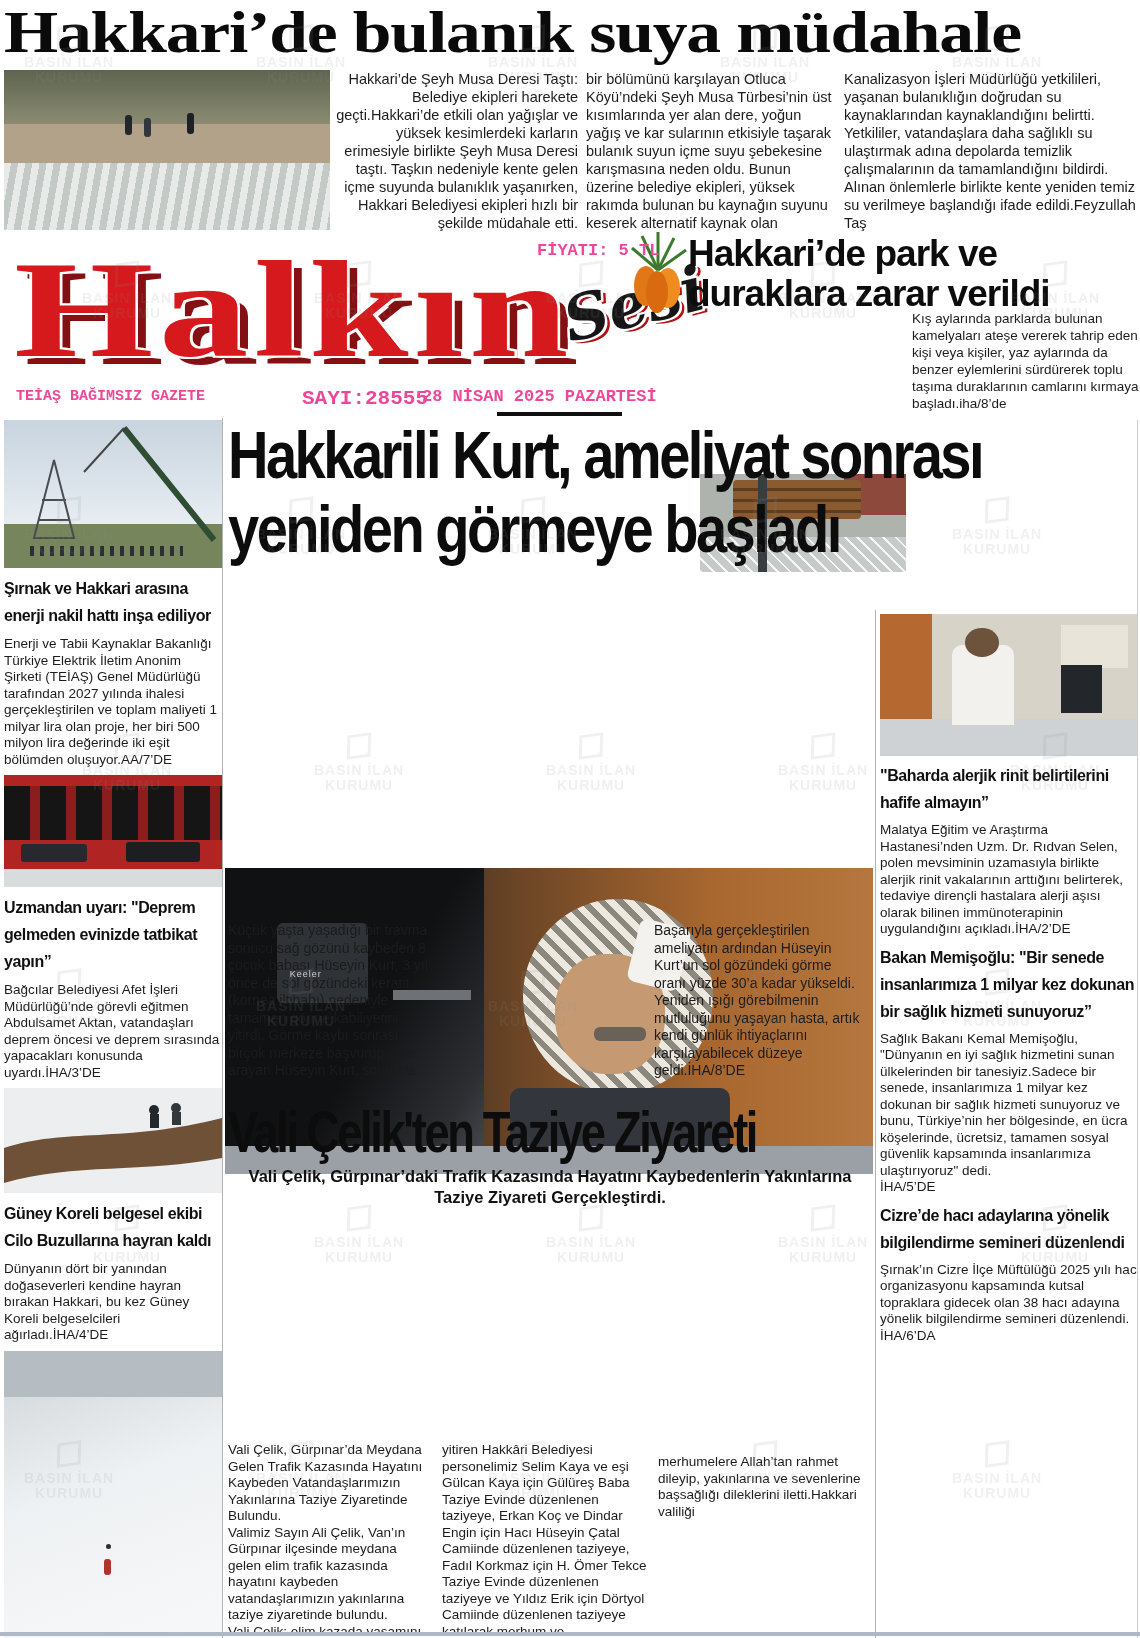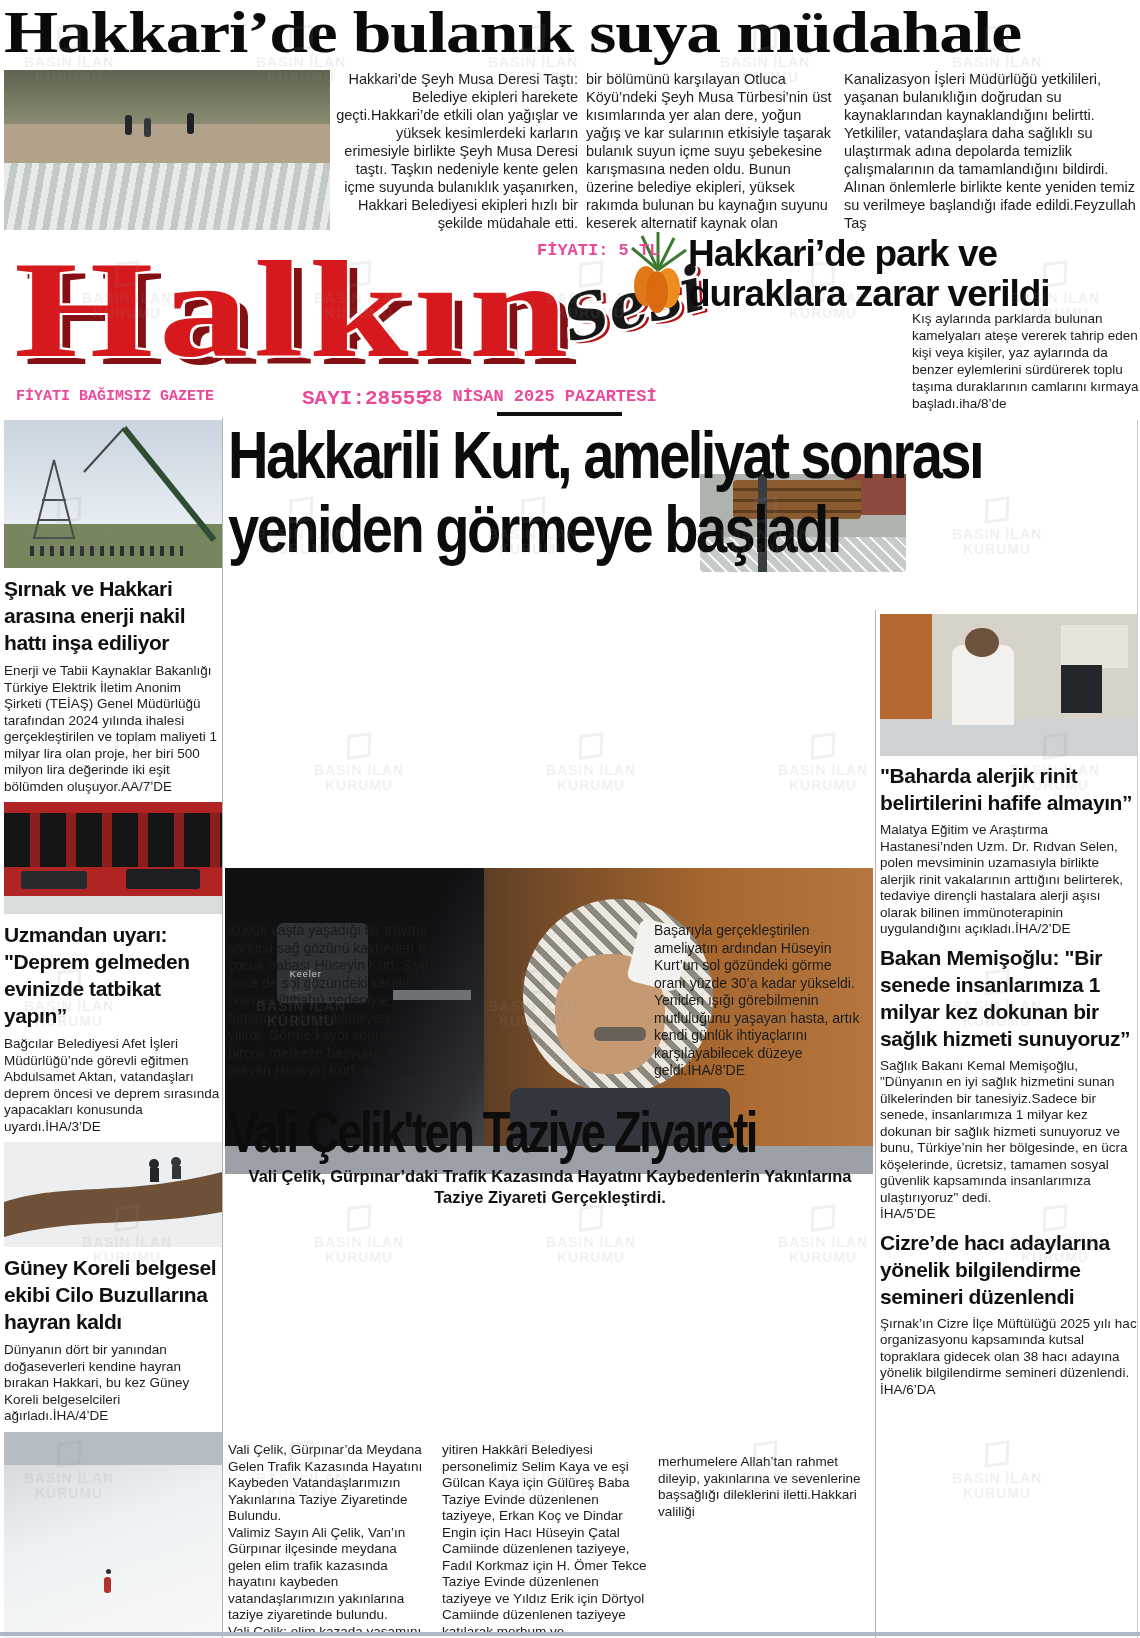--- a/index.html
+++ b/index.html
@@ -4,21 +4,21 @@
 <style>
   html,body{margin:0;padding:0;background:#fff;}
   #page{position:relative;width:1140px;height:1638px;background:#fff;overflow:hidden;
         font-family:"Liberation Sans",sans-serif;color:#151515;}
   .abs{position:absolute;}
   .photo{position:relative;overflow:hidden;background:#b9b9b9;}
   .photo i{position:absolute;display:block;}
   .body-txt{font-size:13.5px;line-height:16.5px;color:#1c1c1c;white-space:pre-line;}
   .body-md{font-size:14px;line-height:17.5px;color:#1c1c1c;white-space:pre-line;}
   .body-lg{font-size:14.5px;line-height:18px;color:#1c1c1c;white-space:pre-line;}
-  .sec-title{font-weight:bold;font-size:21px;line-height:27px;letter-spacing:-0.4px;color:#101010;}
+  .sec-title{font-weight:bold;font-size:16px;line-height:27px;letter-spacing:-0.4px;color:#101010;}
   .top-headline{font-family:"Liberation Serif",serif;font-weight:bold;font-size:60px;line-height:64px;
       white-space:nowrap;transform:scaleX(1.16);transform-origin:left top;letter-spacing:-1px;color:#0a0a0a;}
   .impact{font-weight:bold;white-space:nowrap;transform-origin:left top;letter-spacing:-3px;color:#0c0c0c;}
   .park-headline{font-weight:bold;font-size:37px;line-height:40px;letter-spacing:-1px;color:#0c0c0c;}
   .subhead{font-weight:bold;font-size:16px;line-height:21px;text-align:center;color:#101010;}
   .col-flow{display:flex;flex-direction:column;gap:7px;}
   .vline{position:absolute;width:1px;background:#b3b3b3;}
   .logo-main{font-family:"Liberation Serif",serif;font-weight:bold;font-size:138px;line-height:140px;
       color:#d6191c;letter-spacing:4px;white-space:nowrap;transform:scaleX(1.3);transform-origin:left top;
       text-shadow:-2px -2px 0 #fff,2px -2px 0 #fff,-2px 2px 0 #fff,2px 2px 0 #fff,8px 8px 0 #841013;}
@@ -60,21 +60,21 @@
         <path d="M46 40 L46 2"></path>
         <path d="M46 40 L62 8"></path>
       <path d="M46 40 L20 18"></path>
         <path d="M46 40 L74 20"></path>
     </g>
     <ellipse cx="34" cy="56" rx="12" ry="20" fill="#e07818"></ellipse>
     <ellipse cx="56" cy="58" rx="12" ry="20" fill="#ef8c1f"></ellipse>
     <ellipse cx="45" cy="62" rx="11" ry="21" fill="#d96a10"></ellipse>
   </svg>
   <div class="abs mast-info" style="left:537px;top:241px;font-size:17px;">FİYATI: 5 TL</div>
-  <div class="abs mast-info" style="left:16px;top:388px;font-size:15px;">FİYATI BAĞIMSIZ GAZETE</div>
+  <div class="abs mast-info" style="left:16px;top:388px;font-size:15px;">TEİAŞ BAĞIMSIZ GAZETE</div>
   <div class="abs mast-info" style="left:302px;top:387px;font-size:21px;">SAYI:28555</div>
   <div class="abs mast-info" style="left:422px;top:387px;font-size:17px;">28 NİSAN 2025 PAZARTESİ</div>
   <div class="abs" style="left:497px;top:412px;width:125px;height:4px;background:#101010;"></div>
 
   <div class="abs park-headline" style="left:688px;top:234px;width:452px;">Hakkari’de park ve duraklara zarar verildi</div>
   <div class="abs photo" style="left:700px;top:314px;width:206px;height:98px;">
     <i style="left:0;top:0;right:0;bottom:0;background:#aeb4ad;"></i>
     <i style="right:0;top:0;width:30%;height:42%;background:#8d4a3c;"></i>
     <i style="left:16%;top:6%;width:62%;height:40%;background:repeating-linear-gradient(#8a5a30 0 8px,#5f3c1e 8px 11px);border-radius:4px;"></i>
     <i style="left:0;bottom:0;right:0;height:36%;background:#c6cbc9 repeating-linear-gradient(45deg,rgba(255,255,255,.85) 0 2px,transparent 2px 9px);"></i>
@@ -117,21 +117,21 @@
       <svg width="218" height="148" style="position:absolute;left:0;top:0;">
         <line x1="210" y1="120" x2="120" y2="8" stroke="#2e4d33" stroke-width="6"></line>
         <line x1="120" y1="8" x2="80" y2="52" stroke="#444" stroke-width="2"></line>
         <polygon points="30,118 70,118 50,40" fill="none" stroke="#4a4d50" stroke-width="2"></polygon>
         <line x1="34" y1="100" x2="66" y2="100" stroke="#4a4d50" stroke-width="2"></line>
         <line x1="38" y1="80" x2="62" y2="80" stroke="#4a4d50" stroke-width="2"></line>
       </svg>
       <i style="left:12%;bottom:8%;width:70%;height:10px;background:repeating-linear-gradient(90deg,#2b2e33 0 4px,transparent 4px 10px);"></i>
     </div>
     <div class="sec-title">Şırnak ve Hakkari arasına enerji nakil hattı inşa ediliyor</div>
-    <div class="body-txt">Enerji ve Tabii Kaynaklar Bakanlığı Türkiye Elektrik İletim Anonim Şirketi (TEİAŞ) Genel Müdürlüğü tarafından 2024 yılında ihalesi gerçekleştirilen ve toplam maliyeti 1 milyar lira olan proje, her biri 500 milyon lira değerinde iki eşit bölümden oluşuyor.AA/7’DE</div>
+    <div class="body-txt">Enerji ve Tabii Kaynaklar Bakanlığı Türkiye Elektrik İletim Anonim Şirketi (TEİAŞ) Genel Müdürlüğü tarafından 2027 yılında ihalesi gerçekleştirilen ve toplam maliyeti 1 milyar lira olan proje, her biri 500 milyon lira değerinde iki eşit bölümden oluşuyor.AA/7’DE</div>
     <div class="photo" style="height:112px;flex:none;">
       <i style="left:0;top:0;right:0;bottom:0;background:#b02424;"></i>
       <i style="left:0;top:10%;right:0;height:48%;background:repeating-linear-gradient(90deg,#151515 0 26px,#8c1d1d 26px 36px);"></i>
       <i style="left:0;bottom:0;right:0;height:16%;background:#d9dcdd;"></i>
       <i style="left:8%;top:62%;width:30%;height:16%;background:#27292e;border-radius:3px;"></i>
       <i style="left:56%;top:60%;width:34%;height:18%;background:#1c1e22;border-radius:3px;"></i>
     </div>
     <div class="sec-title">Uzmandan uyarı: "Deprem gelmeden evinizde tatbikat yapın”</div>
     <div class="body-txt">Bağcılar Belediyesi Afet İşleri Müdürlüğü’nde görevli eğitmen Abdulsamet Aktan, vatandaşları deprem öncesi ve deprem sırasında yapacakları konusunda uyardı.İHA/3’DE</div>
     <div class="photo" style="height:105px;flex:none;">

